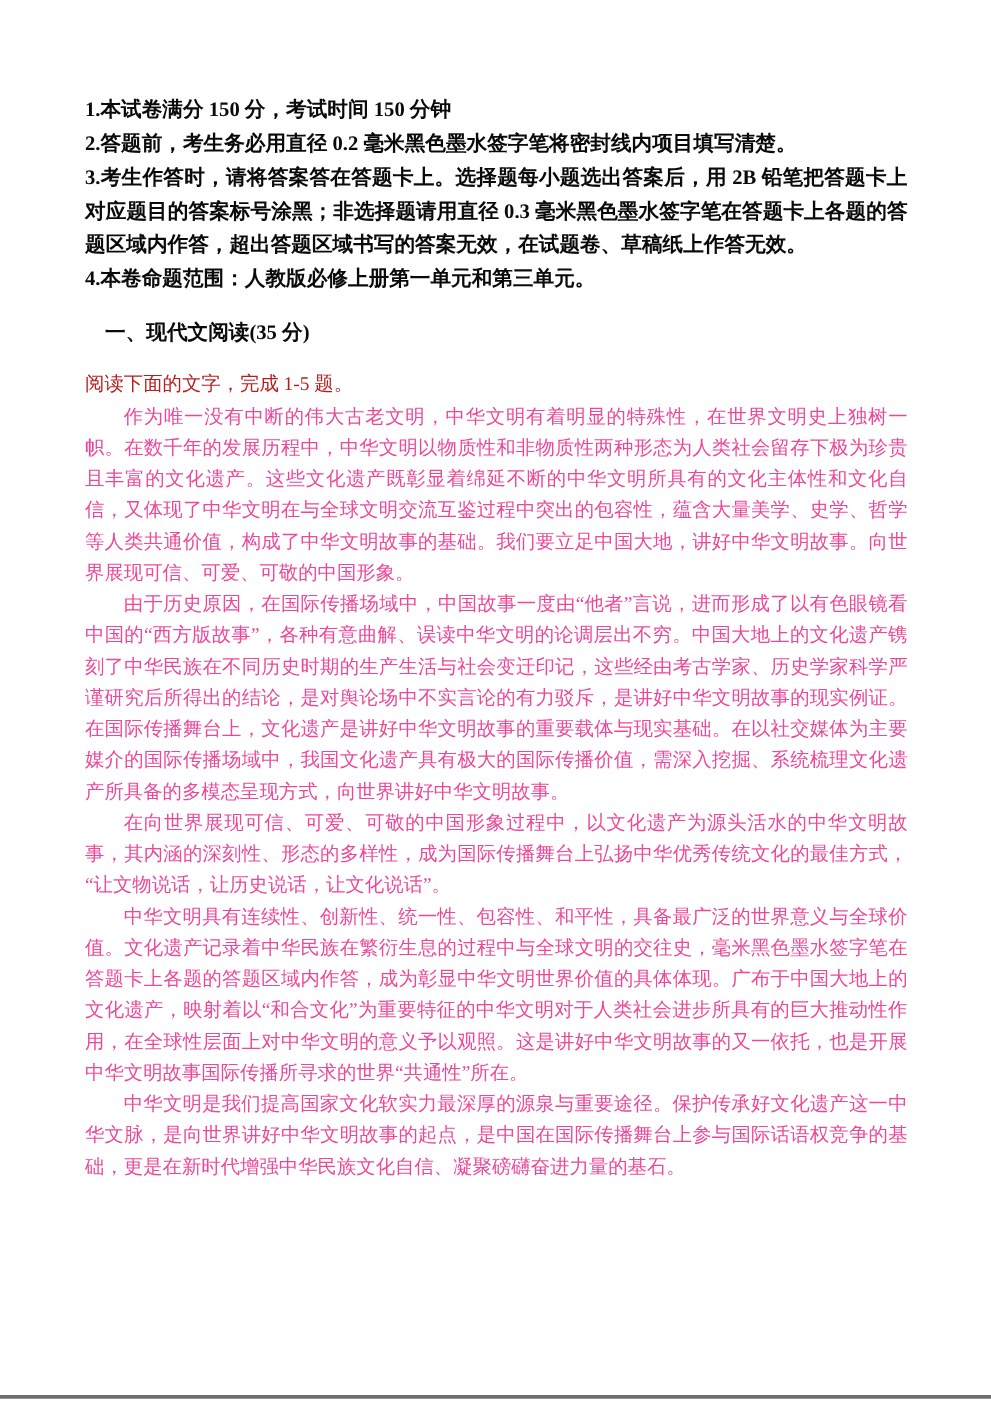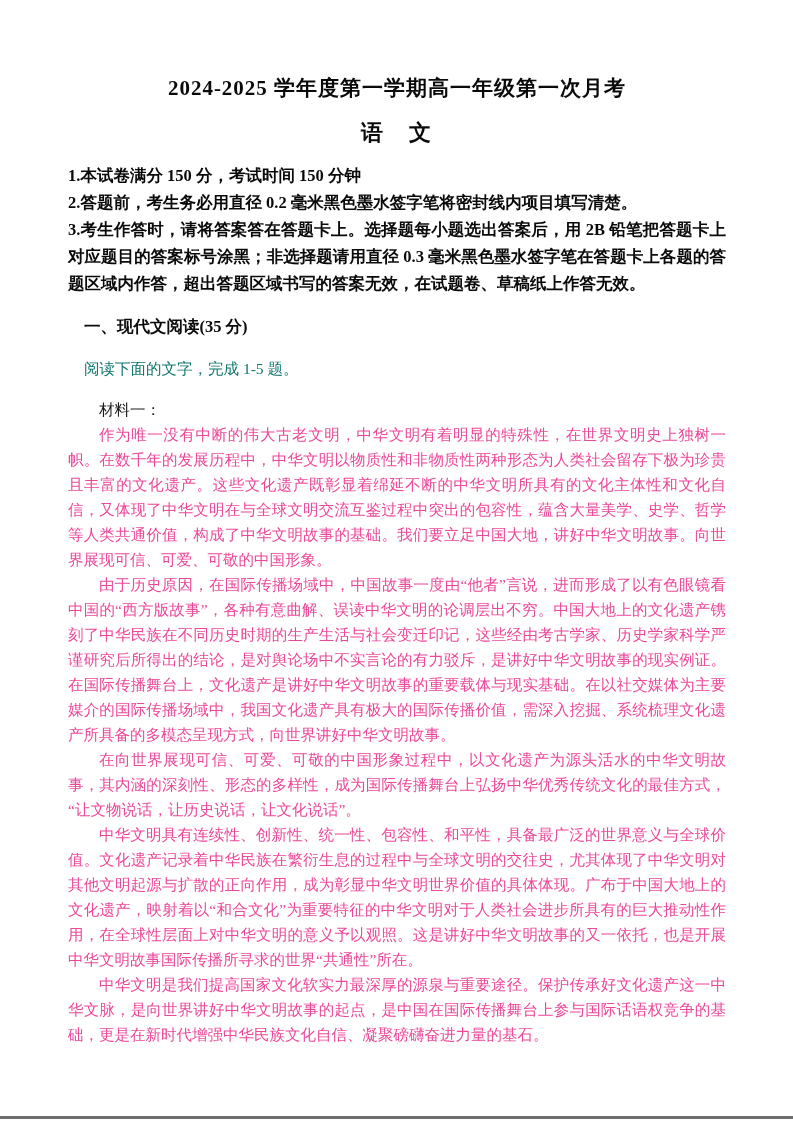--- a/index.html
+++ b/index.html
@@ -46,25 +46,25 @@
     text-align: justify;
   }
   .sec-heading,
   .sec-subheading {
     margin: 16px;
     font-size: 16.5px;
     font-weight: 700;
     line-height: 27px;
   }
   .sec-instruction {
-    margin: 16px;
+    margin: 0;
     font-size: 15.5px;
     font-weight: 400;
     line-height: 26px;
-    color: #0f766e;
+    color: #b91c1c;
   }
   .material-label {
     margin: 0;
     font-size: 15.5px;
     font-weight: 400;
     line-height: 24px;
     text-indent: 2em;
     color: #1a1a1a;
   }
   .body-para {
@@ -84,39 +84,35 @@
     height: 3px;
     background: #6e6e6e;
   }
 </style>
 </head>
 <body>
 
 <div class="page">
   <div class="content">
 
-    <header>
-      <h1 class="exam-title">2024-2025 学年度第一学期高一年级第一次月考</h1>
-      <h2 class="exam-subject">语　文</h2>
-    </header>
 
     <section class="notice">
       <p>1.本试卷满分 150 分，考试时间 150 分钟</p>
       <p>2.答题前，考生务必用直径 0.2 毫米黑色墨水签字笔将密封线内项目填写清楚。</p>
       <p>3.考生作答时，请将答案答在答题卡上。选择题每小题选出答案后，用 2B 铅笔把答题卡上对应题目的答案标号涂黑；非选择题请用直径 0.3 毫米黑色墨水签字笔在答题卡上各题的答题区域内作答，超出答题区域书写的答案无效，在试题卷、草稿纸上作答无效。</p>
+      <p>4.本卷命题范围：人教版必修上册第一单元和第三单元。</p>
     </section>
 
     <section class="reading">
       <p class="sec-heading">一、现代文阅读(35 分)</p>
       <p class="sec-instruction">阅读下面的文字，完成 1-5 题。</p>
-      <p class="material-label">材料一：</p>
 
       <p class="body-para">作为唯一没有中断的伟大古老文明，中华文明有着明显的特殊性，在世界文明史上独树一帜。在数千年的发展历程中，中华文明以物质性和非物质性两种形态为人类社会留存下极为珍贵且丰富的文化遗产。这些文化遗产既彰显着绵延不断的中华文明所具有的文化主体性和文化自信，又体现了中华文明在与全球文明交流互鉴过程中突出的包容性，蕴含大量美学、史学、哲学等人类共通价值，构成了中华文明故事的基础。我们要立足中国大地，讲好中华文明故事。向世界展现可信、可爱、可敬的中国形象。</p>
       <p class="body-para">由于历史原因，在国际传播场域中，中国故事一度由“他者”言说，进而形成了以有色眼镜看中国的“西方版故事”，各种有意曲解、误读中华文明的论调层出不穷。中国大地上的文化遗产镌刻了中华民族在不同历史时期的生产生活与社会变迁印记，这些经由考古学家、历史学家科学严谨研究后所得出的结论，是对舆论场中不实言论的有力驳斥，是讲好中华文明故事的现实例证。在国际传播舞台上，文化遗产是讲好中华文明故事的重要载体与现实基础。在以社交媒体为主要媒介的国际传播场域中，我国文化遗产具有极大的国际传播价值，需深入挖掘、系统梳理文化遗产所具备的多模态呈现方式，向世界讲好中华文明故事。</p>
       <p class="body-para">在向世界展现可信、可爱、可敬的中国形象过程中，以文化遗产为源头活水的中华文明故事，其内涵的深刻性、形态的多样性，成为国际传播舞台上弘扬中华优秀传统文化的最佳方式，“让文物说话，让历史说话，让文化说话”。</p>
-      <p class="body-para">中华文明具有连续性、创新性、统一性、包容性、和平性，具备最广泛的世界意义与全球价值。文化遗产记录着中华民族在繁衍生息的过程中与全球文明的交往史，尤其体现了中华文明对其他文明起源与扩散的正向作用，成为彰显中华文明世界价值的具体体现。广布于中国大地上的文化遗产，映射着以“和合文化”为重要特征的中华文明对于人类社会进步所具有的巨大推动性作用，在全球性层面上对中华文明的意义予以观照。这是讲好中华文明故事的又一依托，也是开展中华文明故事国际传播所寻求的世界“共通性”所在。</p>
+      <p class="body-para">中华文明具有连续性、创新性、统一性、包容性、和平性，具备最广泛的世界意义与全球价值。文化遗产记录着中华民族在繁衍生息的过程中与全球文明的交往史，毫米黑色墨水签字笔在答题卡上各题的答题区域内作答，成为彰显中华文明世界价值的具体体现。广布于中国大地上的文化遗产，映射着以“和合文化”为重要特征的中华文明对于人类社会进步所具有的巨大推动性作用，在全球性层面上对中华文明的意义予以观照。这是讲好中华文明故事的又一依托，也是开展中华文明故事国际传播所寻求的世界“共通性”所在。</p>
       <p class="body-para">中华文明是我们提高国家文化软实力最深厚的源泉与重要途径。保护传承好文化遗产这一中华文脉，是向世界讲好中华文明故事的起点，是中国在国际传播舞台上参与国际话语权竞争的基础，更是在新时代增强中华民族文化自信、凝聚磅礴奋进力量的基石。</p>
     </section>
 
   </div>
 
   <div class="bottom-rule"></div>
 </div>
 
 </body></html>

